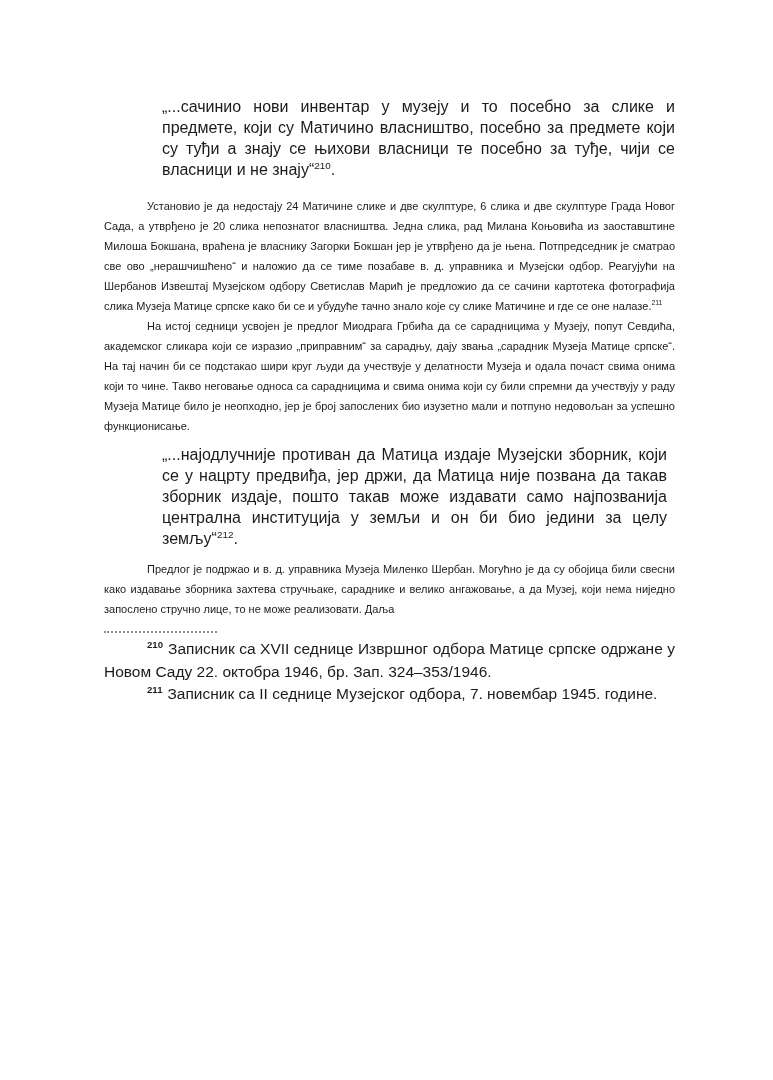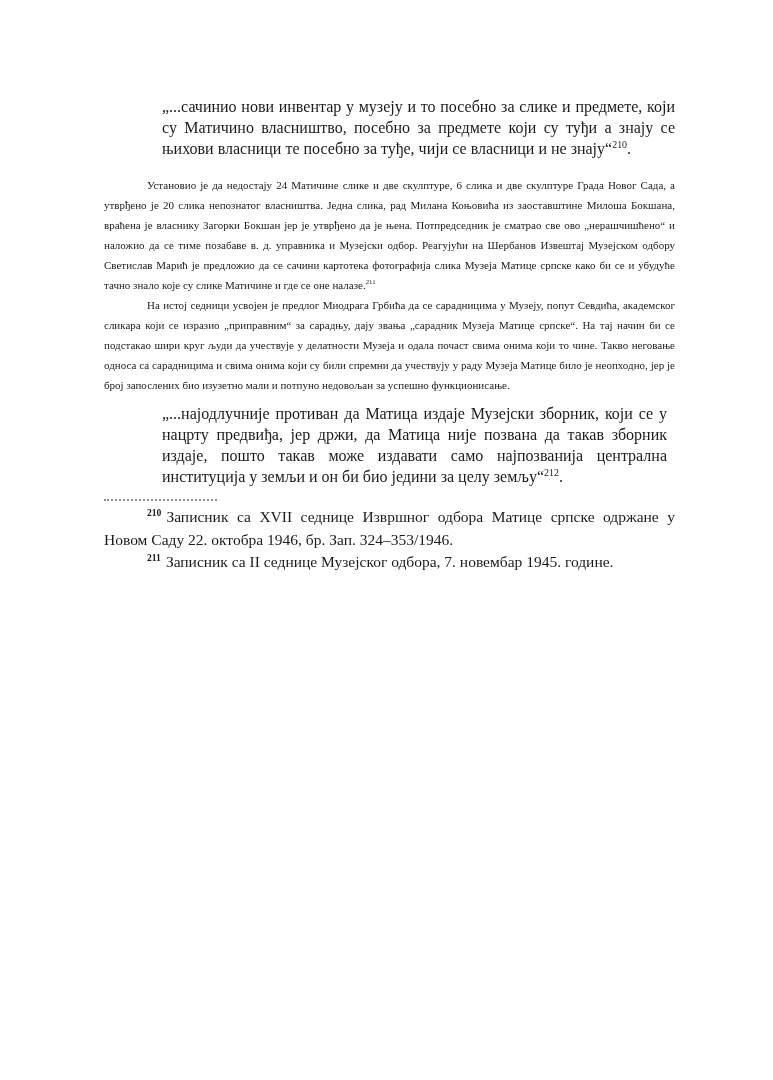--- a/index.html
+++ b/index.html
@@ -5,21 +5,21 @@
   html, body {
     margin: 0;
     padding: 0;
     background: #ffffff;
   }
   .page {
     position: relative;
     width: 773px;
     height: 909px;
     background: #ffffff;
-    font-family: Liberation Serif, serif;
+    font-family: Liberation Sans, sans-serif;
     color: #1b1b1b;
     overflow: hidden;
   }
   .text-col {
     position: absolute;
     left: 104px;
     top: 96px;
     width: 571px;
   }
   p { margin: 0; }
@@ -74,20 +74,21 @@
 
     <p class="bq"><span>„...сачинио нови инвентар у музеју и то посебно за слике и предмете, који су Матичино власништво, посебно за предмете који су туђи а знају се њихови власници те посебно за туђе, чији се власници и не знају“</span><sup>210</sup><span>.</span></p>
 
     <p class="para"><span>Установио је да недостају 24 Матичине слике и две скулптуре, 6 слика и две скулптуре Града Новог Сада, а утврђено је 20 слика непознатог власништва. Једна слика, рад Милана Коњовића из заоставштине Милоша Бокшана, враћена је власнику Загорки Бокшан јер је утврђено да је њена. Потпредседник је сматрао све ово „нерашчишћено“ и наложио да се тиме позабаве в. д. управника и Музејски одбор. Реагујући на Шербанов Извештај Музејском одбору Светислав Марић је предложио да се сачини картотека фотографија слика Музеја Матице српске како би се и убудуће тачно знало које су слике Матичине и где се оне налазе.</span><sup>211</sup></p>
 
     <p class="para">На истој седници усвојен је предлог Миодрага Грбића да се сарадницима у Музеју, попут Севдића, академског сликара који се изразио „приправним“ за сарадњу, дају звања „сарадник Музеја Матице српске“. На тај начин би се подстакао шири круг људи да учествује у делатности Музеја и одала почаст свима онима који то чине. Такво неговање односа са сарадницима и свима онима који су били спремни да учествују у раду Музеја Матице било је неопходно, јер је број запослених био изузетно мали и потпуно недовољан за успешно функционисање.</p>
 
 
     <p class="bq bq-mid"><span>„...најодлучније противан да Матица издаје Музејски зборник, који се у нацрту предвиђа, јер држи, да Матица није позвана да такав зборник издаје, пошто такав може издавати само најпозванија централна институција у земљи и он би био једини за целу земљу“</span><sup>212</sup><span>.</span></p>
 
+    <p class="para">Предлог је подржао и в. д. управника Музеја Миленко Шербан. Могућно је да су обојица били свесни како издавање зборника захтева стручњаке, сараднике и велико ангажовање, а да Музеј, који нема ниједно запослено стручно лице, то не може реализовати. Даља</p>
 
     <div class="fn-sep"></div>
 
     <p class="fn"><sup>210</sup><span>Записник са XVII седнице Извршног одбора Матице српске одржане у Новом Саду 22. октобра 1946, бр. Зап. 324–353/1946.</span></p>
 
     <p class="fn"><sup>211</sup><span>Записник са II седнице Музејског одбора, 7. новембар 1945. године.</span></p>
 
 
   </div>
 

